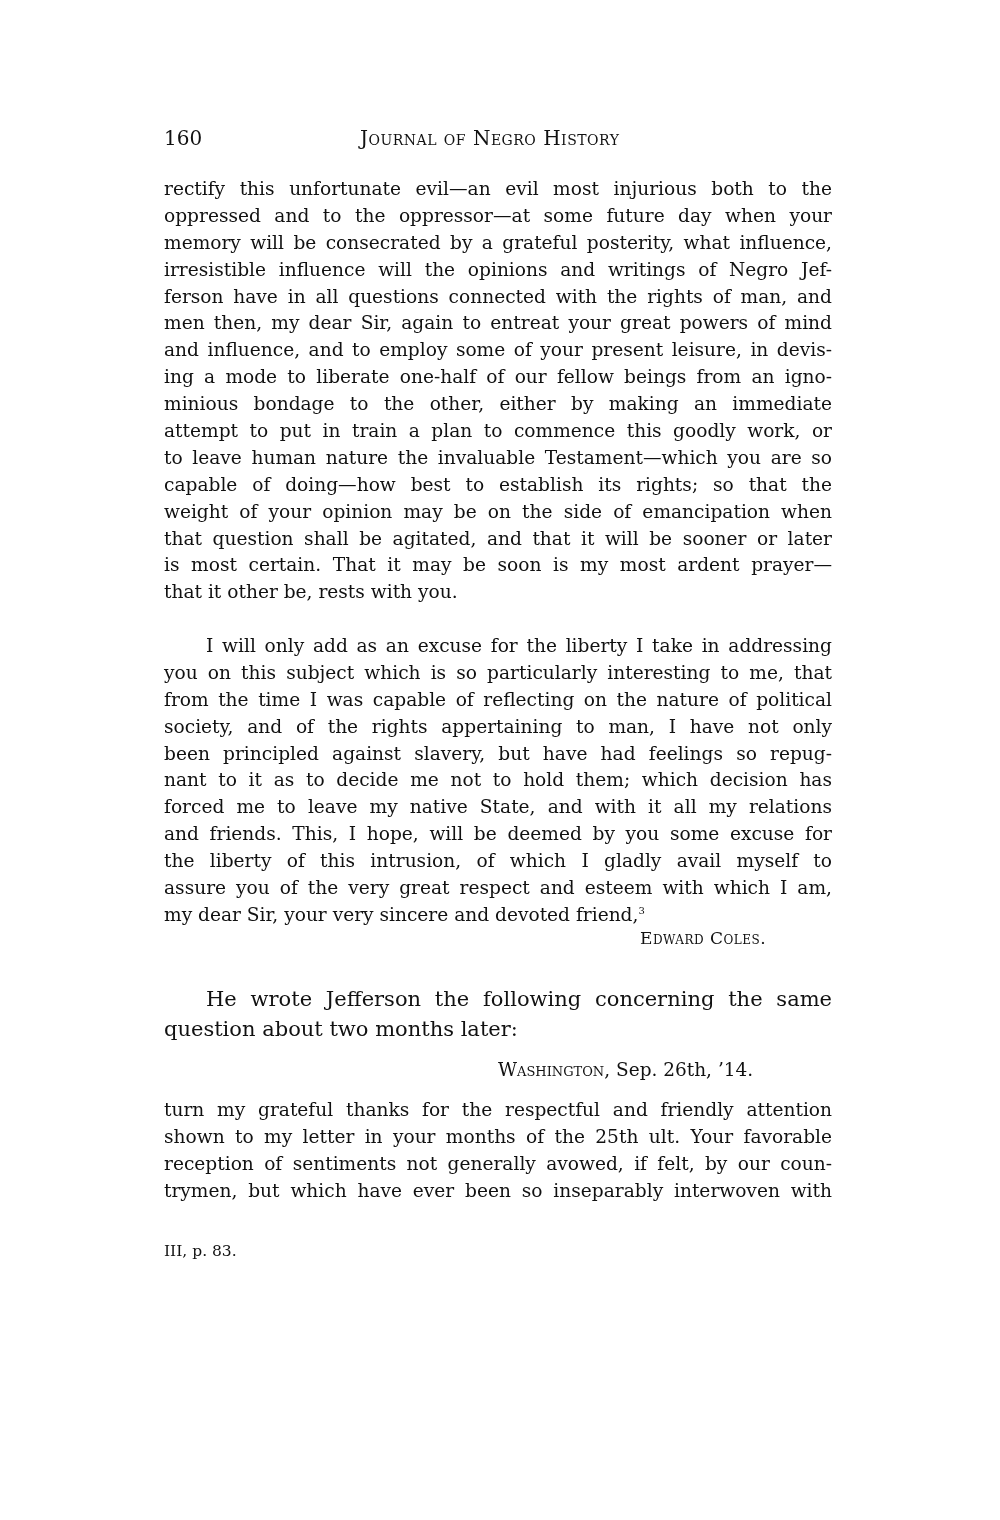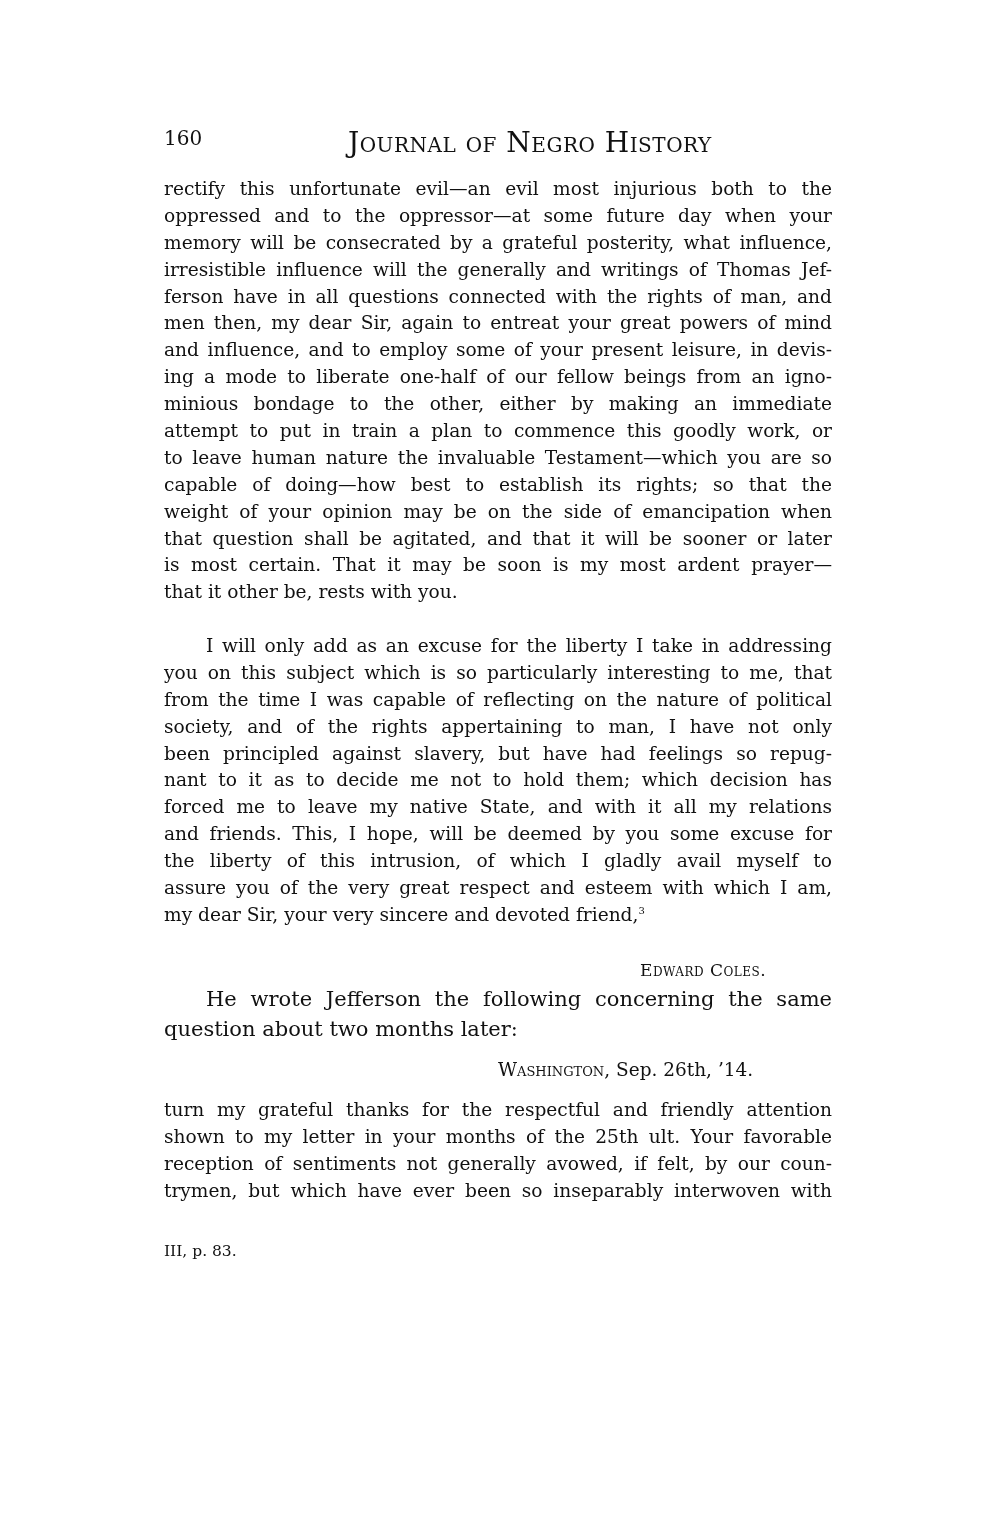--- a/index.html
+++ b/index.html
@@ -1,25 +1,25 @@
 <!DOCTYPE html>
 <html><head>
 <meta charset="utf-8">
 <style>
   html, body { margin: 0; padding: 0; background: #ffffff; }
   body { width: 1000px; height: 1520px; position: relative; overflow: hidden; color: #111; font-family: "DejaVu Serif", "Liberation Serif", serif; }
   .page { position: absolute; left: 0; top: 0; width: 1000px; height: 1520px; }
   .header { position: absolute; top: 126px; left: 164px; width: 668px; height: 30px; }
   .page-num { position: absolute; left: 0; top: 0; font-size: 20px; }
-  .running-head { position: absolute; left: 184px; top: 0; font-size: 28px; font-variant: small-caps; letter-spacing: 0.5px; }
+  .running-head { position: absolute; left: 196px; top: 0; font-size: 20px; font-variant: small-caps; letter-spacing: 0.5px; }
   .block { position: absolute; left: 164px; width: 668px; }
   .line { display: block; height: 26.9px; line-height: 26.9px; font-size: 18.6px; text-align: justify; text-align-last: justify; white-space: nowrap; overflow: visible; }
   .line.last { text-align-last: left; }
   .line.indent { padding-left: 42px; }
-  .sig { position: absolute; left: 640px; top: 960px; font-size: 17px; font-variant: small-caps; letter-spacing: 0.5px; }
+  .sig { position: absolute; left: 640px; top: 928px; font-size: 17px; font-variant: small-caps; letter-spacing: 0.5px; }
   .lead { position: absolute; left: 164px; top: 984px; width: 668px; }
   .lead .line { font-size: 21px; height: 30px; line-height: 30px; }
   .dateline { position: absolute; left: 498px; top: 1059px; font-size: 18.5px; }
   .dateline .place { font-variant: small-caps; }
   .footnote { position: absolute; left: 164px; top: 1240px; width: 668px; }
   .footnote .line { font-size: 15.5px; height: 23px; line-height: 23px; }
   .sc { font-variant: small-caps; }
   sup { font-size: 10px; vertical-align: super; line-height: 0; }
 </style>
 </head>
@@ -29,21 +29,21 @@
 
   <div class="header">
     <span class="page-num">160</span>
     <span class="running-head">Journal of Negro History</span>
   </div>
 
   <div class="block" style="top:176px;">
     <span class="line">rectify this unfortunate evil—an evil most injurious both to the</span>
     <span class="line">oppressed and to the oppressor—at some future day when your</span>
     <span class="line">memory will be consecrated by a grateful posterity, what influence,</span>
-    <span class="line">irresistible influence will the generally and writings of Thomas Jef-</span>
+    <span class="line">irresistible influence will the opinions and writings of Negro Jef-</span>
     <span class="line">ferson have in all questions connected with the rights of man, and</span>
     <span class="line">men then, my dear Sir, again to entreat your great powers of mind</span>
     <span class="line">and influence, and to employ some of your present leisure, in devis-</span>
     <span class="line">ing a mode to liberate one-half of our fellow beings from an igno-</span>
     <span class="line">minious bondage to the other, either by making an immediate</span>
     <span class="line">attempt to put in train a plan to commence this goodly work, or</span>
     <span class="line">to leave human nature the invaluable Testament—which you are so</span>
     <span class="line">capable of doing—how best to establish its rights; so that the</span>
     <span class="line">weight of your opinion may be on the side of emancipation when</span>
     <span class="line">that question shall be agitated, and that it will be sooner or later</span>

